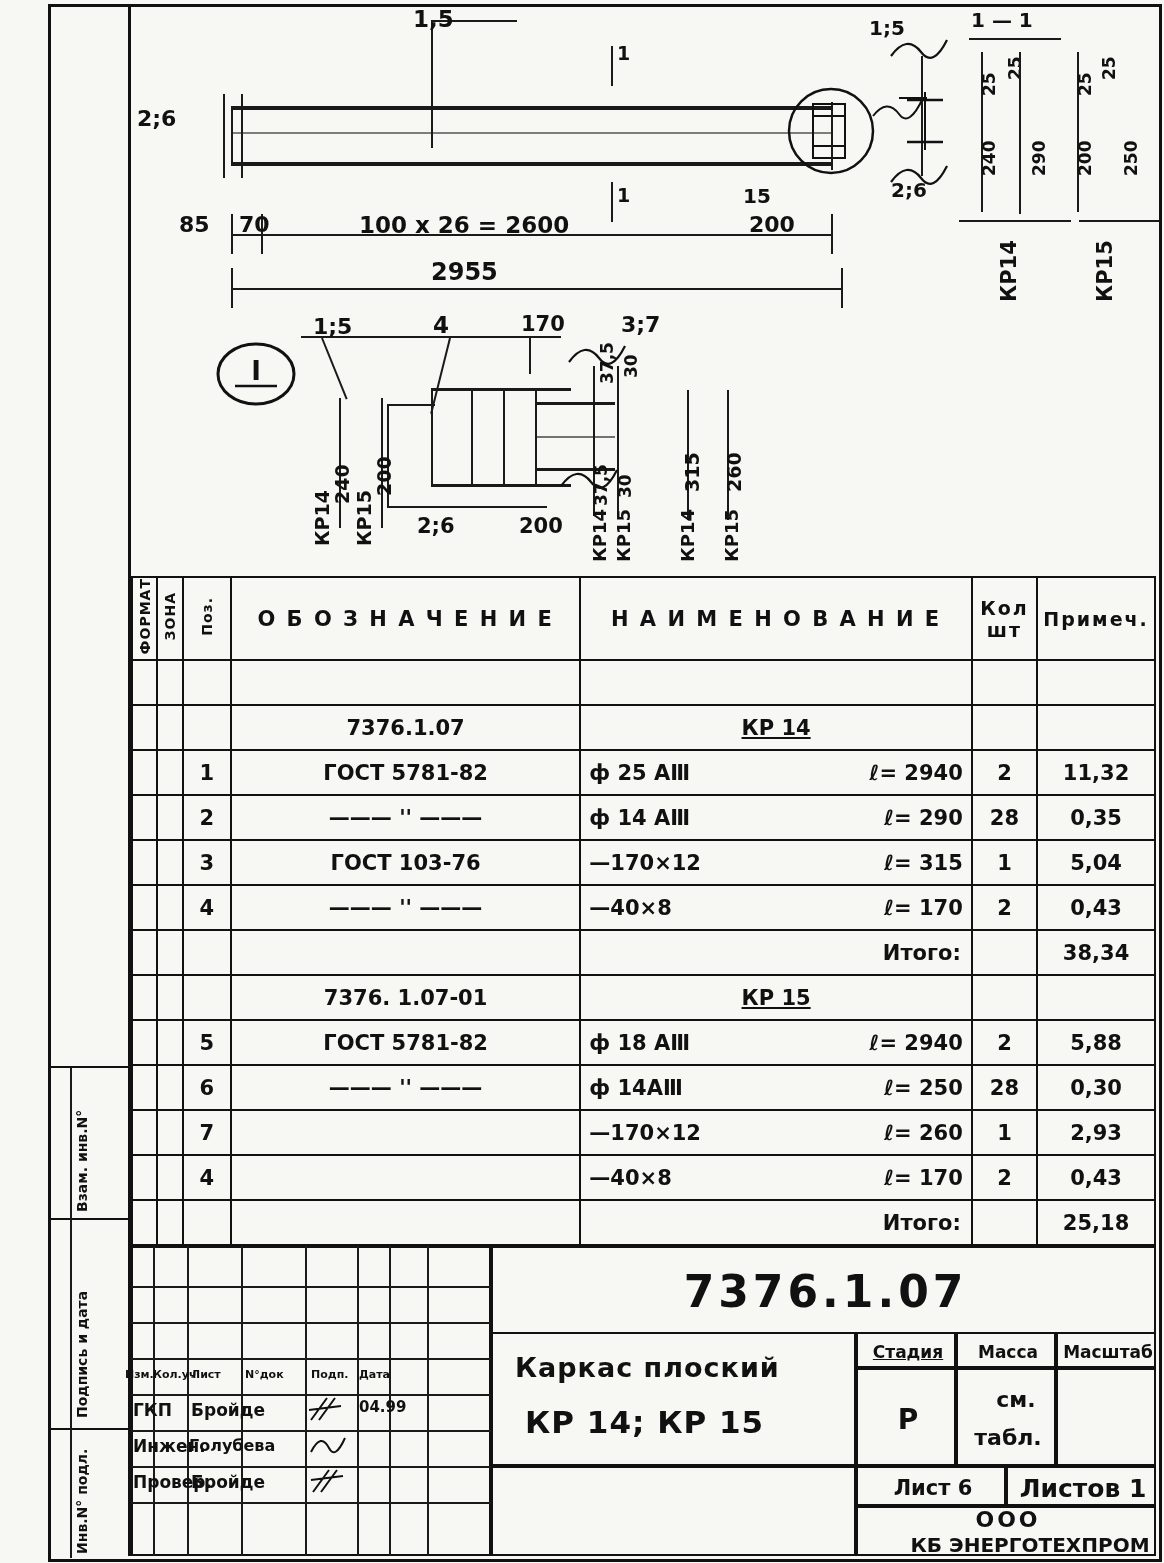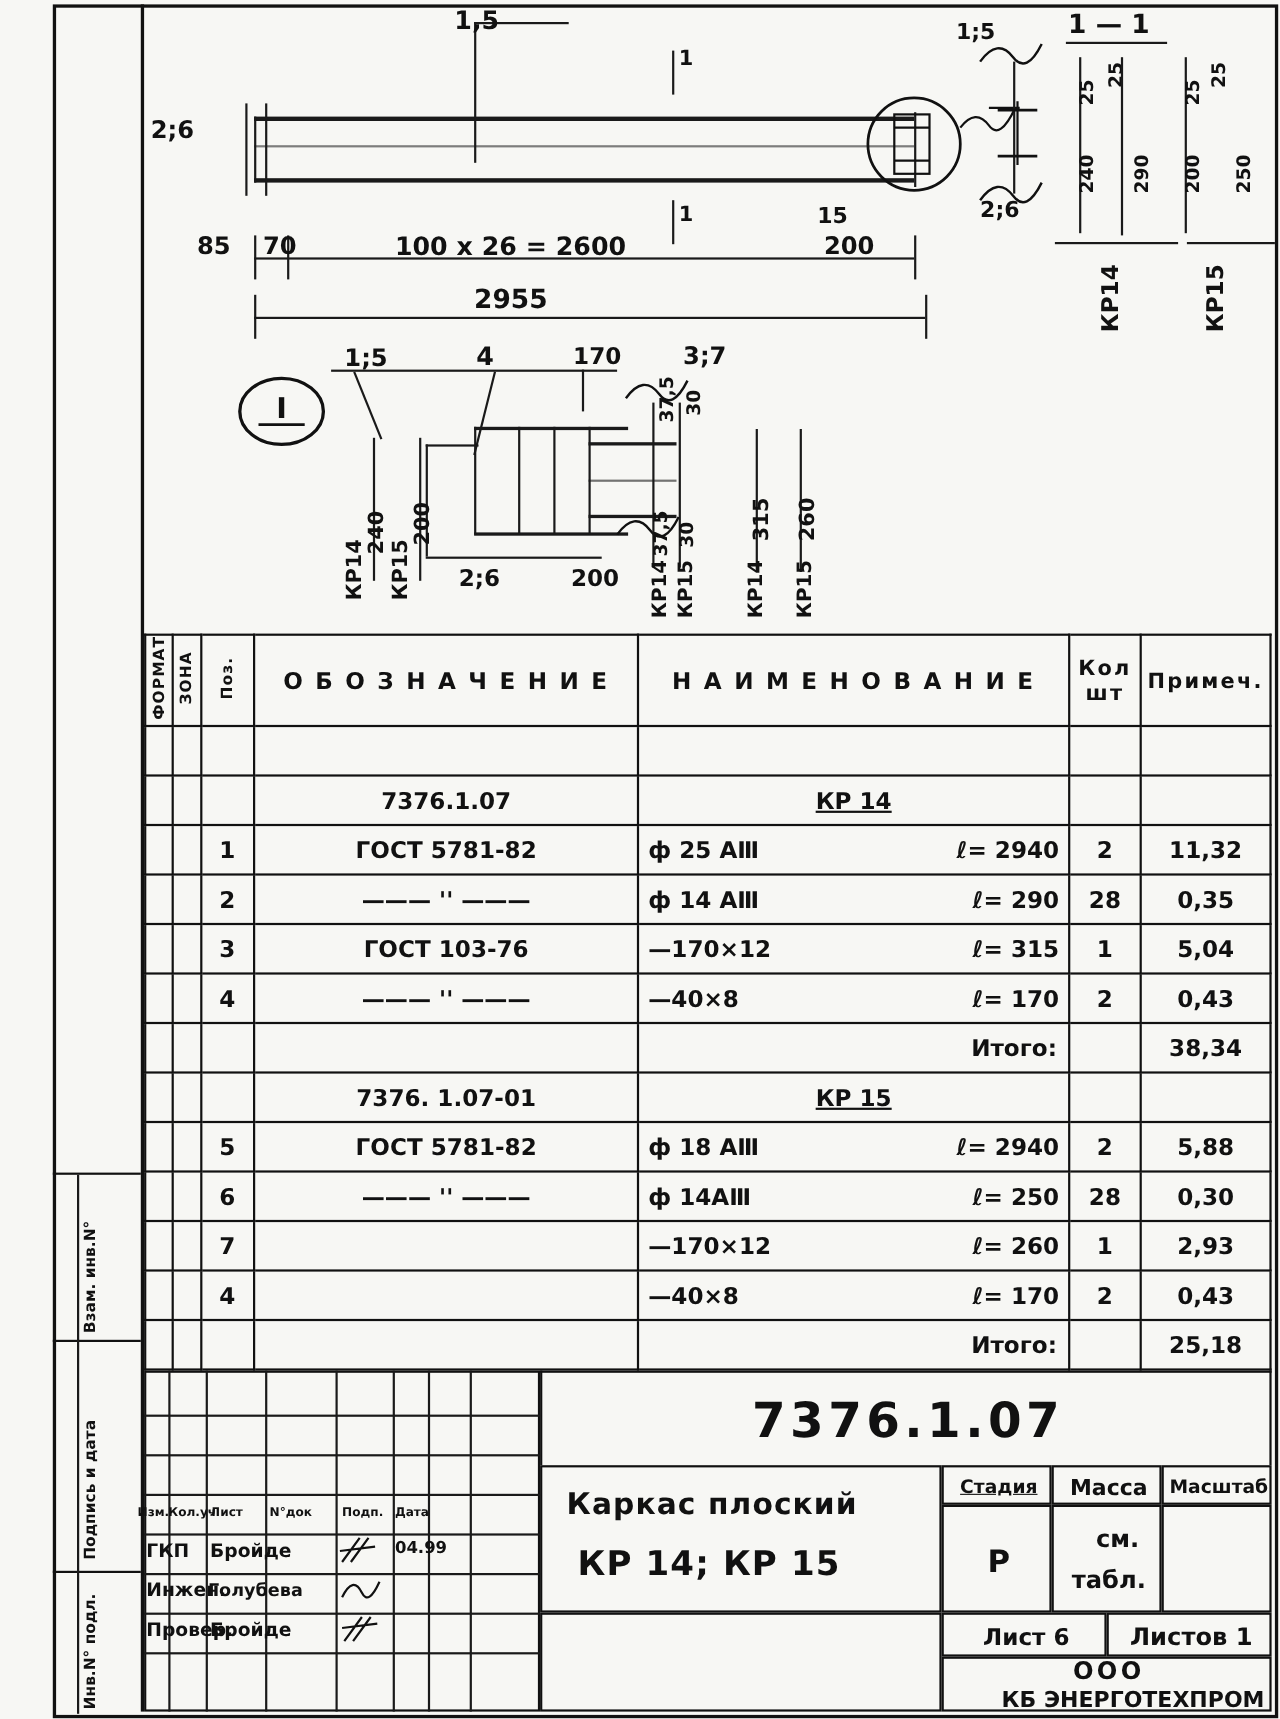--- a/index.html
+++ b/index.html
@@ -102,21 +102,21 @@
     <span class="lbl" style="left:108px;top:206px;font-size:22px;">70</span>
     <span class="lbl" style="left:228px;top:206px;font-size:23px;">100 x 26 = 2600</span>
     <span class="lbl" style="left:618px;top:206px;font-size:22px;">200</span>
     <span class="lbl" style="left:612px;top:178px;font-size:20px;">15</span>
 
     <div class="ln hln" style="left:100px;top:282px;width:610px;"></div>
     <div class="ln vln" style="left:100px;top:262px;height:40px;"></div>
     <div class="ln vln" style="left:710px;top:262px;height:40px;"></div>
     <span class="lbl" style="left:300px;top:252px;font-size:24px;">2955</span>
 
-    <span class="lbl" style="left:840px;top:2px;font-size:24px;">1 — 1</span>
+    <span class="lbl" style="left:840px;top:2px;font-size:20px;">1 — 1</span>
     <div class="ln hln" style="left:838px;top:32px;width:92px;"></div>
 
     <div class="ln vln" style="left:790px;top:50px;height:120px;"></div>
     <svg style="position:absolute;left:740px;top:20px;" width="120" height="190">
       <path d="M20 30 q16 -22 30 -4 q12 16 26 -12" fill="none" stroke="#111" stroke-width="2.2"></path>
       <path d="M20 156 q16 -22 30 -4 q12 16 26 -12" fill="none" stroke="#111" stroke-width="2.2"></path>
       <line x1="36" y1="74" x2="72" y2="74" stroke="#111" stroke-width="2.5"></line>
       <line x1="36" y1="116" x2="72" y2="116" stroke="#111" stroke-width="2.5"></line>
       <line x1="54" y1="66" x2="54" y2="124" stroke="#111" stroke-width="2"></line>
     </svg>
@@ -428,42 +428,42 @@
 
     <div class="bx" style="left:360px;top:86px;width:365px;height:134px;">
       <div class="t" style="left:22px;top:18px;font-size:27px;letter-spacing:1px;">Каркас плоский</div>
       <div class="t" style="left:32px;top:70px;font-size:31px;letter-spacing:1px;">КР 14;  КР 15</div>
     </div>
 
     <div class="bx" style="left:725px;top:86px;width:100px;height:36px;">
       <div class="t ctr" style="left:0;top:0;width:100px;height:36px;font-size:17px;text-decoration:underline;">Стадия</div>
     </div>
     <div class="bx" style="left:825px;top:86px;width:100px;height:36px;">
-      <div class="t ctr" style="left:0;top:0;width:100px;height:36px;font-size:20px;">Масса</div>
+      <div class="t ctr" style="left:0;top:0;width:100px;height:36px;font-size:17px;">Масса</div>
     </div>
     <div class="bx" style="left:925px;top:86px;width:100px;height:36px;">
       <div class="t ctr" style="left:0;top:0;width:100px;height:36px;font-size:17px;">Масштаб</div>
     </div>
 
     <div class="bx" style="left:725px;top:122px;width:100px;height:98px;">
       <div class="t ctr" style="left:0;top:0;width:100px;height:98px;font-size:28px;">Р</div>
     </div>
     <div class="bx" style="left:825px;top:122px;width:100px;height:98px;">
       <div class="t ctr" style="left:0;top:12px;width:116px;height:34px;font-size:22px;">см.</div>
       <div class="t ctr" style="left:0;top:50px;width:100px;height:34px;font-size:22px;">табл.</div>
     </div>
     <div class="bx" style="left:925px;top:122px;width:100px;height:98px;">
       <div class="t ctr" style="left:0;top:0;width:100px;height:98px;font-size:22px;"></div>
     </div>
 
     <div class="bx" style="left:725px;top:220px;width:150px;height:40px;">
       <div class="t ctr" style="left:0;top:0;width:150px;height:40px;font-size:21px;">Лист 6</div>
     </div>
     <div class="bx" style="left:875px;top:220px;width:150px;height:40px;">
-      <div class="t ctr" style="left:0;top:0;width:150px;height:40px;font-size:22px;">Листов  1</div>
+      <div class="t ctr" style="left:0;top:0;width:150px;height:40px;font-size:25px;">Листов  1</div>
     </div>
 
     <div class="bx" style="left:725px;top:260px;width:300px;height:50px;">
       <div class="t ctr" style="left:0;top:-2px;width:300px;height:26px;font-size:22px;letter-spacing:3px;">ООО</div>
       <div class="t ctr" style="left:0;top:24px;width:344px;height:26px;font-size:20px;">КБ ЭНЕРГОТЕХПРОМ</div>
     </div>
 
     <div class="bx" style="left:360px;top:220px;width:365px;height:90px;"></div>
   </div>
 

